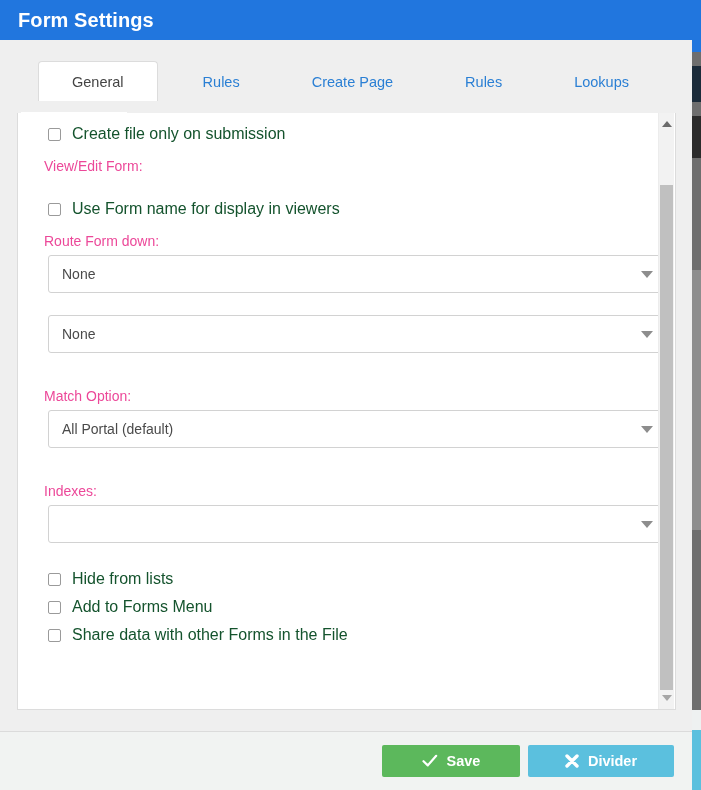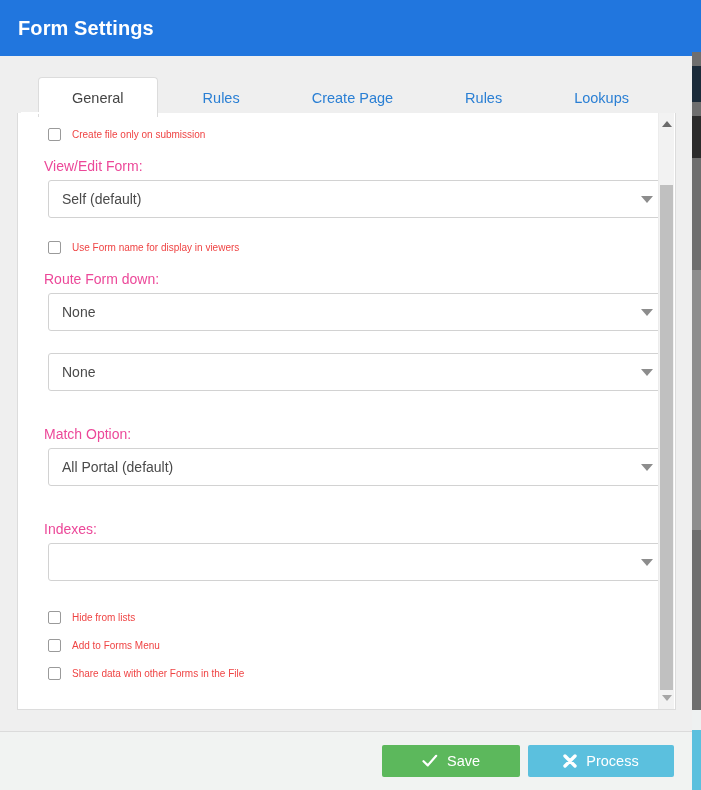--- a/index.html
+++ b/index.html
@@ -40,21 +40,21 @@
     left: 0;
     top: 0;
     width: 692px;
     height: 790px;
     background: #efefef;
     overflow: hidden;
   }
 
   
   #titlebar {
-    height: 56px;
+    height: 40px;
     background: #2176de;
     display: flex;
     align-items: center;
     padding: 0 0 0 18px;
     box-sizing: border-box;
   }
   #titlebar .title-text {
     color: #ffffff;
     font-size: 20px;
     font-weight: bold;
@@ -146,22 +146,22 @@
     width: 13px;
     height: 13px;
     border: 1px solid #9a9a9a;
     background: #ffffff;
     border-radius: 2px;
     box-sizing: border-box;
     flex: 0 0 auto;
     position: relative;
   }
   .chk-label {
-    font-size: 10px;
-    color: #ef4444;
+    font-size: 16px;
+    color: #14532d;
     margin-left: 11px;
     white-space: nowrap;
   }
 
   .field-label {
     font-size: 14px;
     color: #ec4899;
     padding-left: 26px;
     margin-top: 13px;
     margin-bottom: 6px;
@@ -284,21 +284,21 @@
   #cancel-button {
     background: #5bc0de;
     width: 110px;
   }
   .btn-icon {
     display: inline-flex;
     align-items: center;
     justify-content: center;
     margin-right: 9px;
   }
-  .btn-label { line-height: 1; }
+  .btn-label { line-height: 1; font-weight: bold; }
 </style>
 </head>
 <body>
 
 <div id="dialog">
 
   <div id="titlebar">
     <span class="title-text">Form Settings</span>
   </div>
 
@@ -328,24 +328,20 @@
   <div id="panel">
 
     <div id="panel-inner">
 
       <div class="chk-row">
         <span class="chk-box"></span>
         <span class="chk-label">Create file only on submission</span>
       </div>
 
       <div class="field-label">View/Edit Form:</div>
-      <div class="select-box">
-        <span class="select-value">Self (default)</span>
-        <span class="caret"></span>
-      </div>
 
       <div class="spacer-18"></div>
 
       <div class="chk-row">
         <span class="chk-box"></span>
         <span class="chk-label">Use Form name for display in viewers</span>
       </div>
 
       <div class="field-label">Route Form down:</div>
       <div class="select-box">
@@ -420,21 +416,21 @@
       </span>
       <span class="btn-label">Save</span>
     </div>
 
     <div class="btn" id="cancel-button">
       <span class="btn-icon">
         <svg width="14" height="14" viewBox="0 0 14 14" aria-hidden="true">
           <path d="M2 2 L12 12 M12 2 L2 12" fill="none" stroke="#ffffff" stroke-width="3.4" stroke-linecap="round"></path>
         </svg>
       </span>
-      <span class="btn-label">Process</span>
+      <span class="btn-label">Divider</span>
     </div>
   </div>
 
 </div>
 
 <div id="right-sliver">
   <div class="seg blue" style="height:52px"></div>
   <div class="seg mid-gray" style="height:14px"></div>
   <div class="seg dark-navy" style="height:36px"></div>
   <div class="seg mid-gray" style="height:14px"></div>

